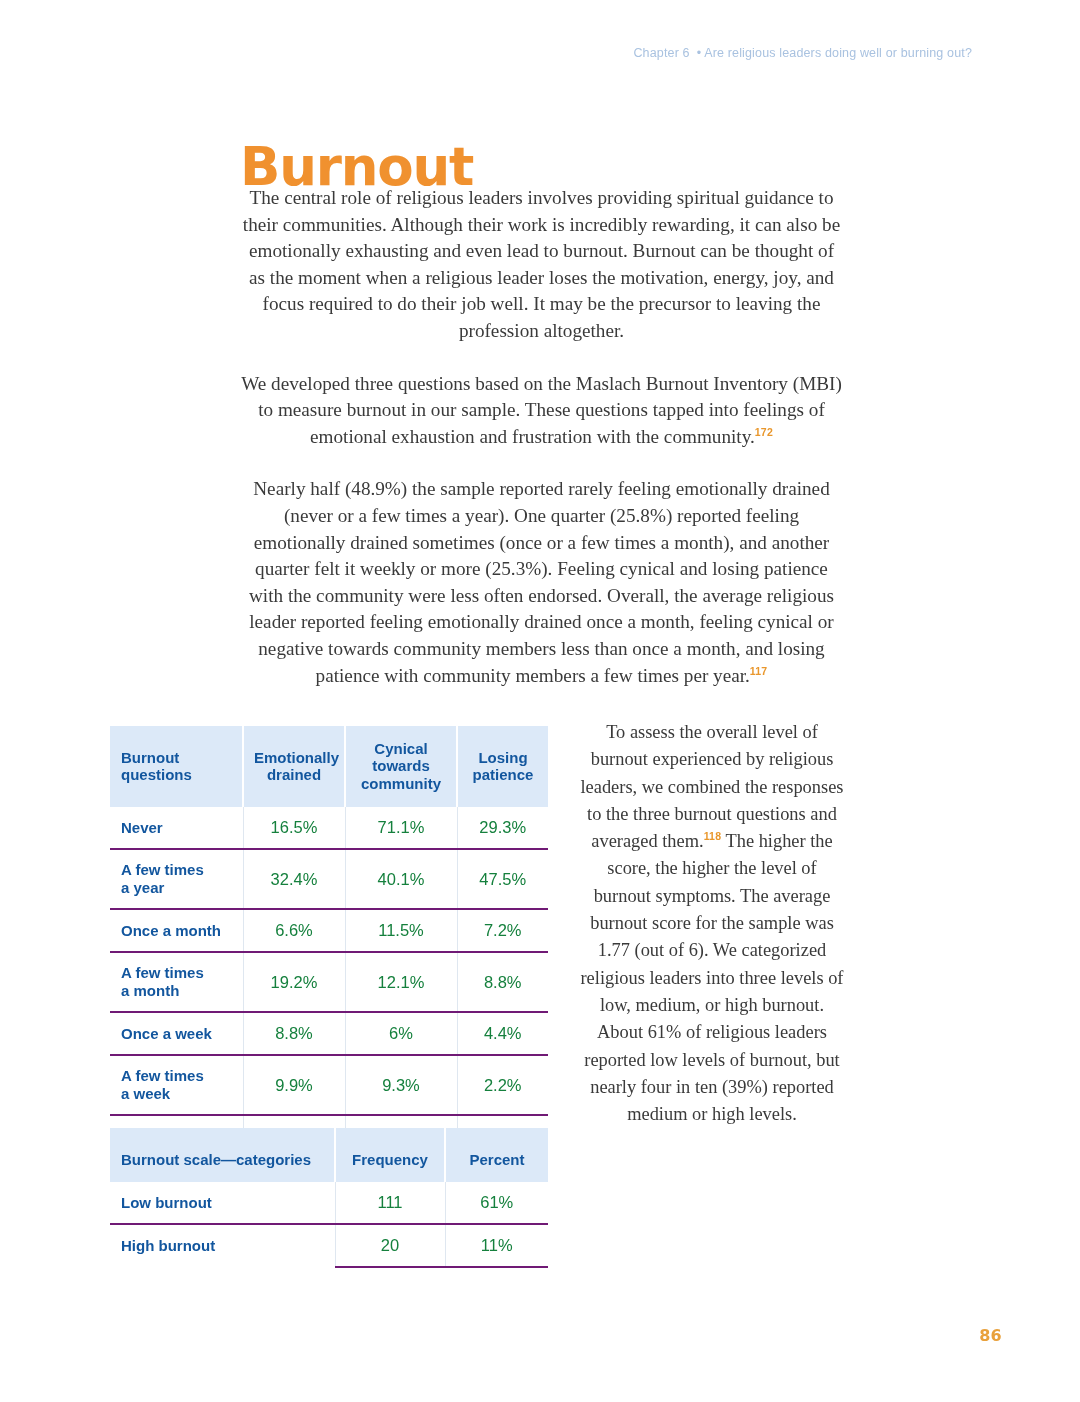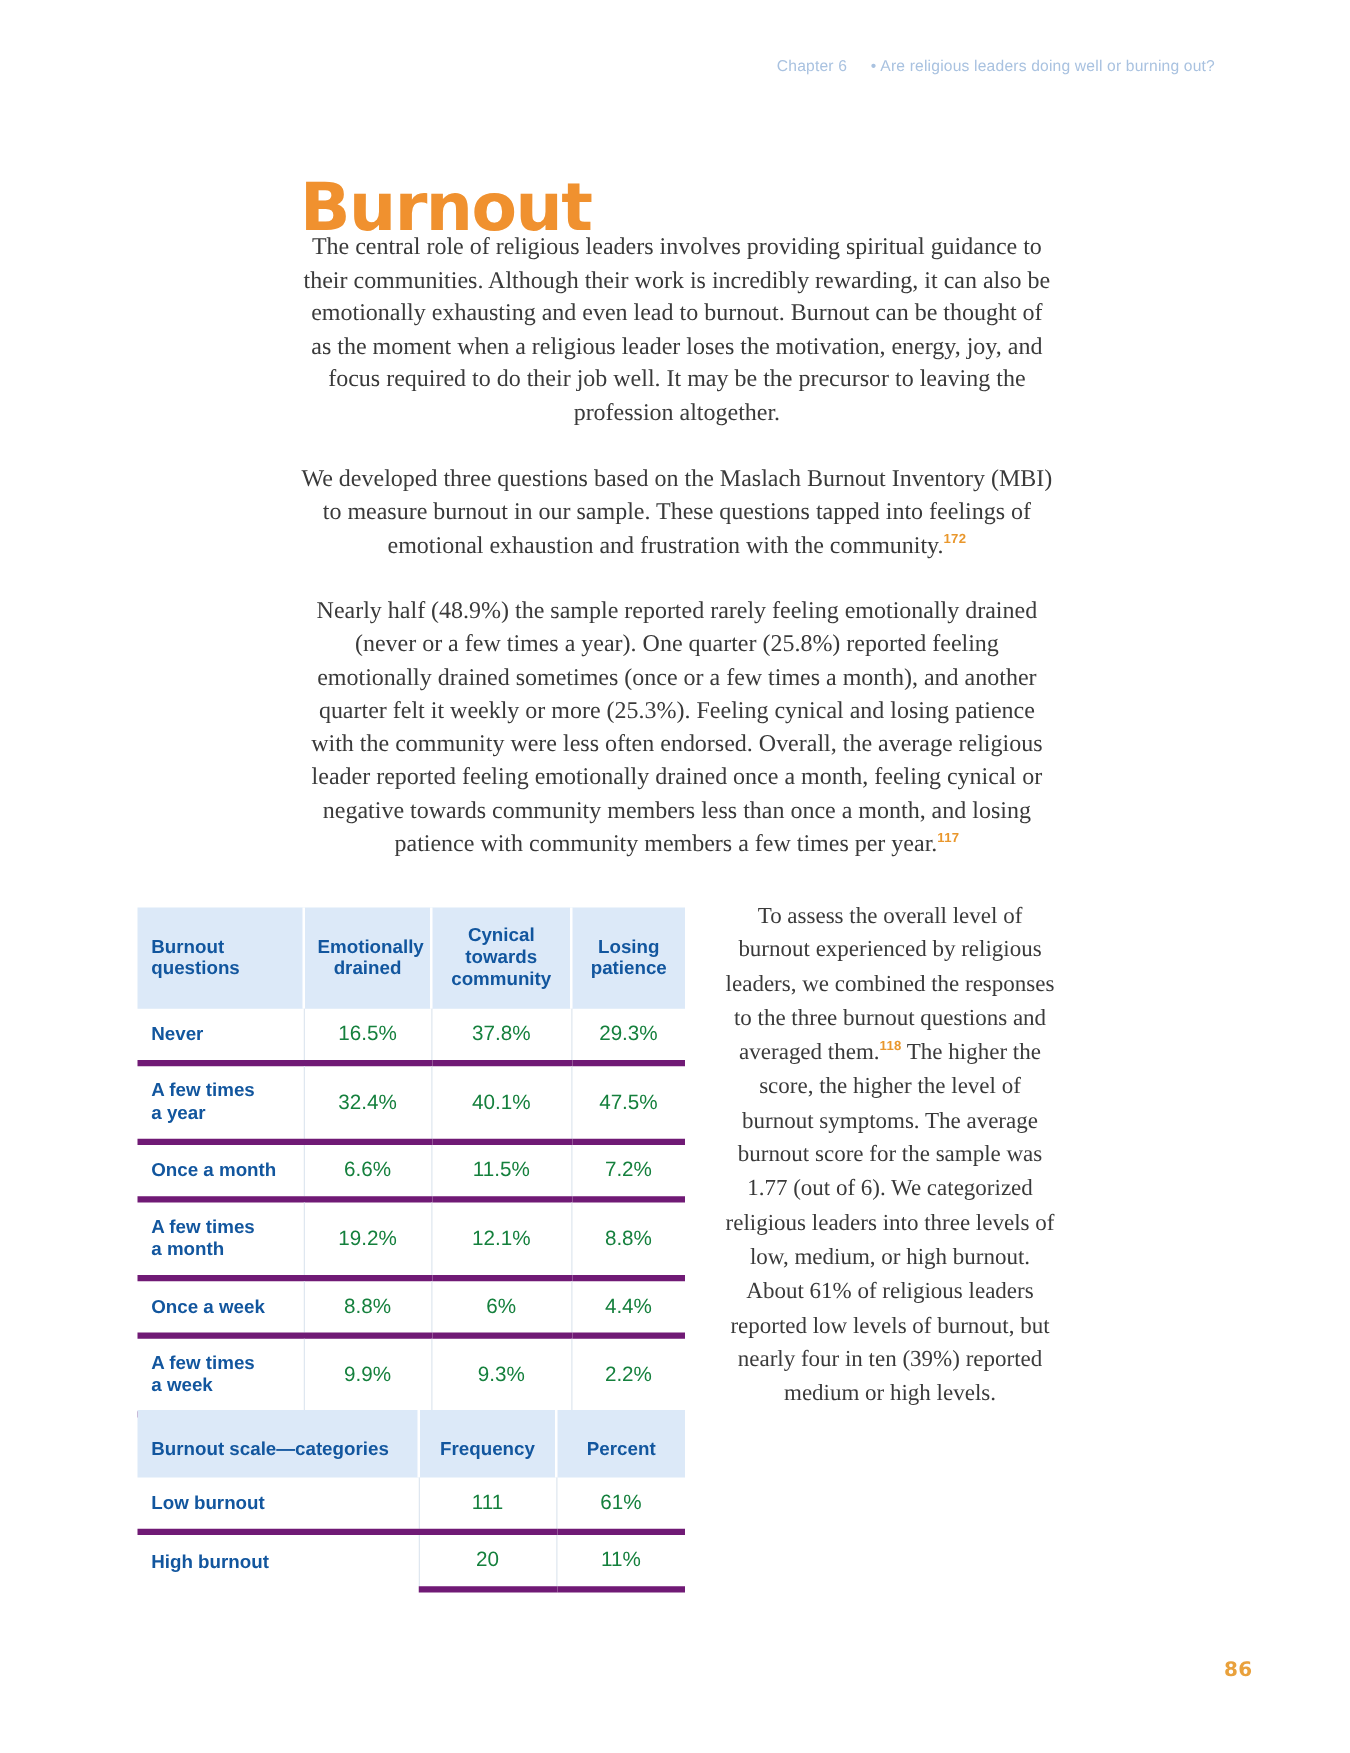--- a/index.html
+++ b/index.html
@@ -20,21 +20,21 @@
     position: absolute;
     top: 46px;
     right: 108px;
     font-family: "Liberation Sans", sans-serif;
     font-size: 12.5px;
     letter-spacing: 0.15px;
     color: #a9c2e0;
     white-space: nowrap;
   }
   .running-header .chap {
-    margin-right: 16px;
+    margin-right: 4px;
   }
   .running-header .bullet {
     margin: 0 3px;
   }
 
   
   .page-title {
     position: absolute;
     left: 240px;
     top: 104px;
@@ -101,21 +101,21 @@
     border-right: 2px solid #ffffff;
   }
   .tbl thead th:last-child { border-right: none; }
   .tbl thead th.lbl {
     text-align: left;
     padding-left: 11px;
   }
   .tbl thead th.val { text-align: center; }
 
   .tbl tbody td {
-    border-bottom: 5px solid #701a75;
+    border-bottom: 2px solid #701a75;
     vertical-align: middle;
     font-size: 16.5px;
   }
   .tbl tbody td.lbl {
     color: #12569e;
     font-weight: bold;
     font-size: 15px;
     line-height: 18px;
     text-align: left;
     padding: 11px 10px 11px 11px;
@@ -208,21 +208,21 @@
       <th class="val">
         <span>Losing</span><br>
         <span>patience</span>
       </th>
     </tr>
   </thead>
   <tbody>
     <tr>
       <td class="lbl"><span>Never</span></td>
       <td class="val">16.5%</td>
-      <td class="val">37.8%</td>
+      <td class="val">71.1%</td>
       <td class="val">29.3%</td>
     </tr>
     <tr>
       <td class="lbl"><span>A few times</span><br><span>a year</span></td>
       <td class="val">32.4%</td>
       <td class="val">40.1%</td>
       <td class="val">47.5%</td>
     </tr>
     <tr>
       <td class="lbl"><span>Once a month</span></td>

